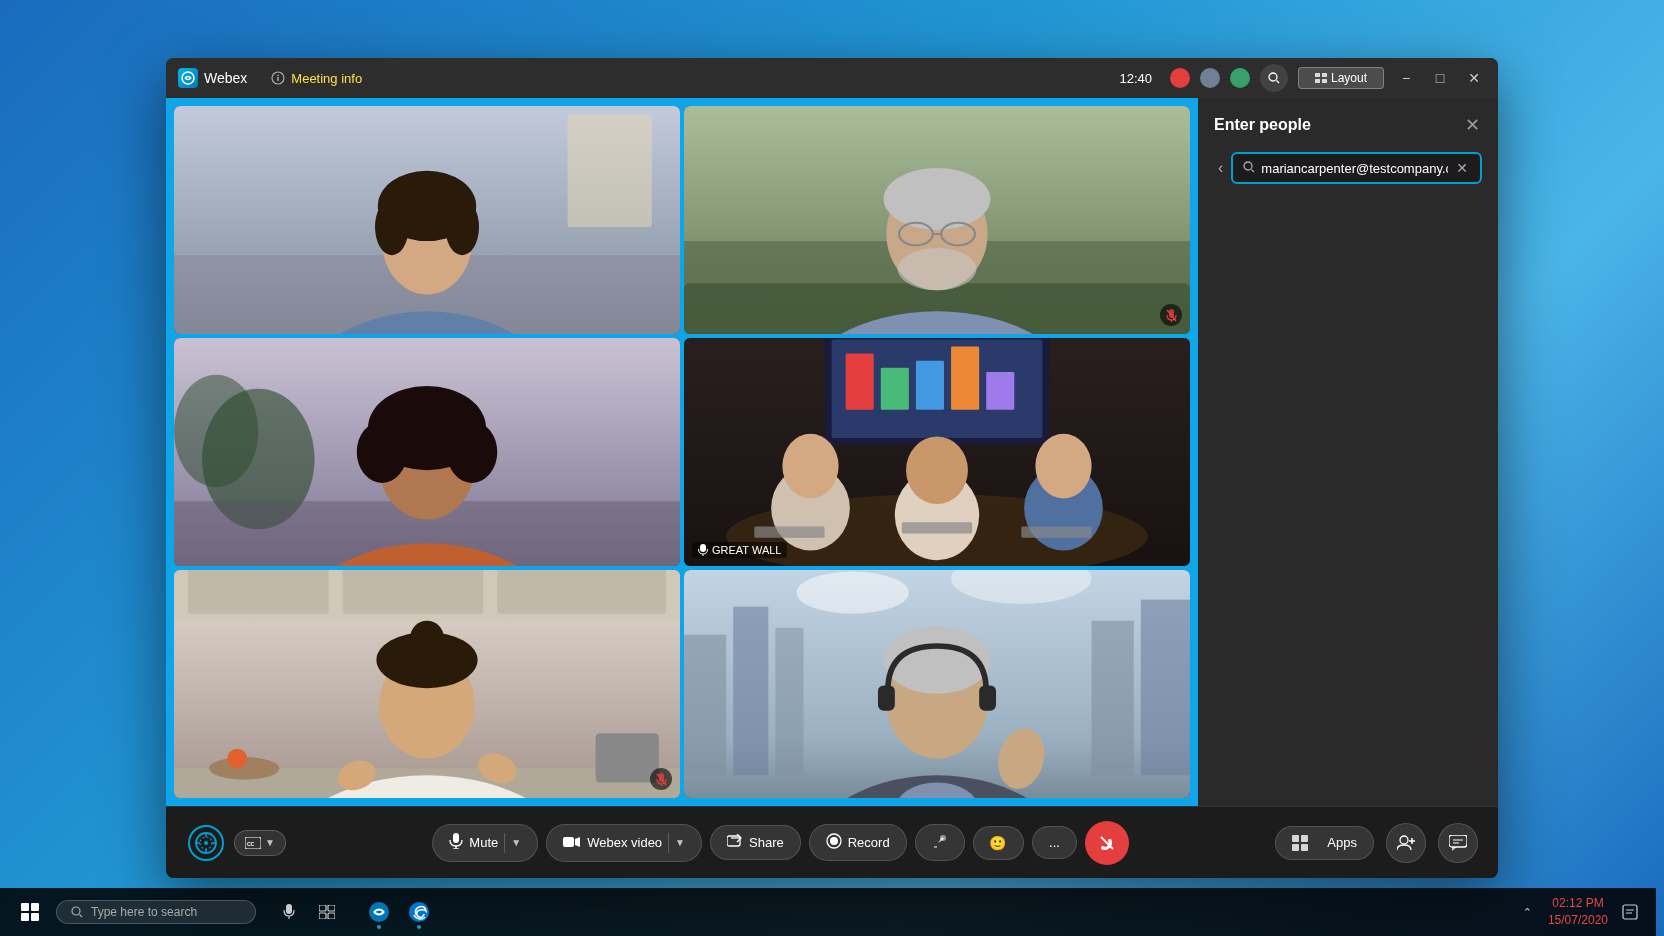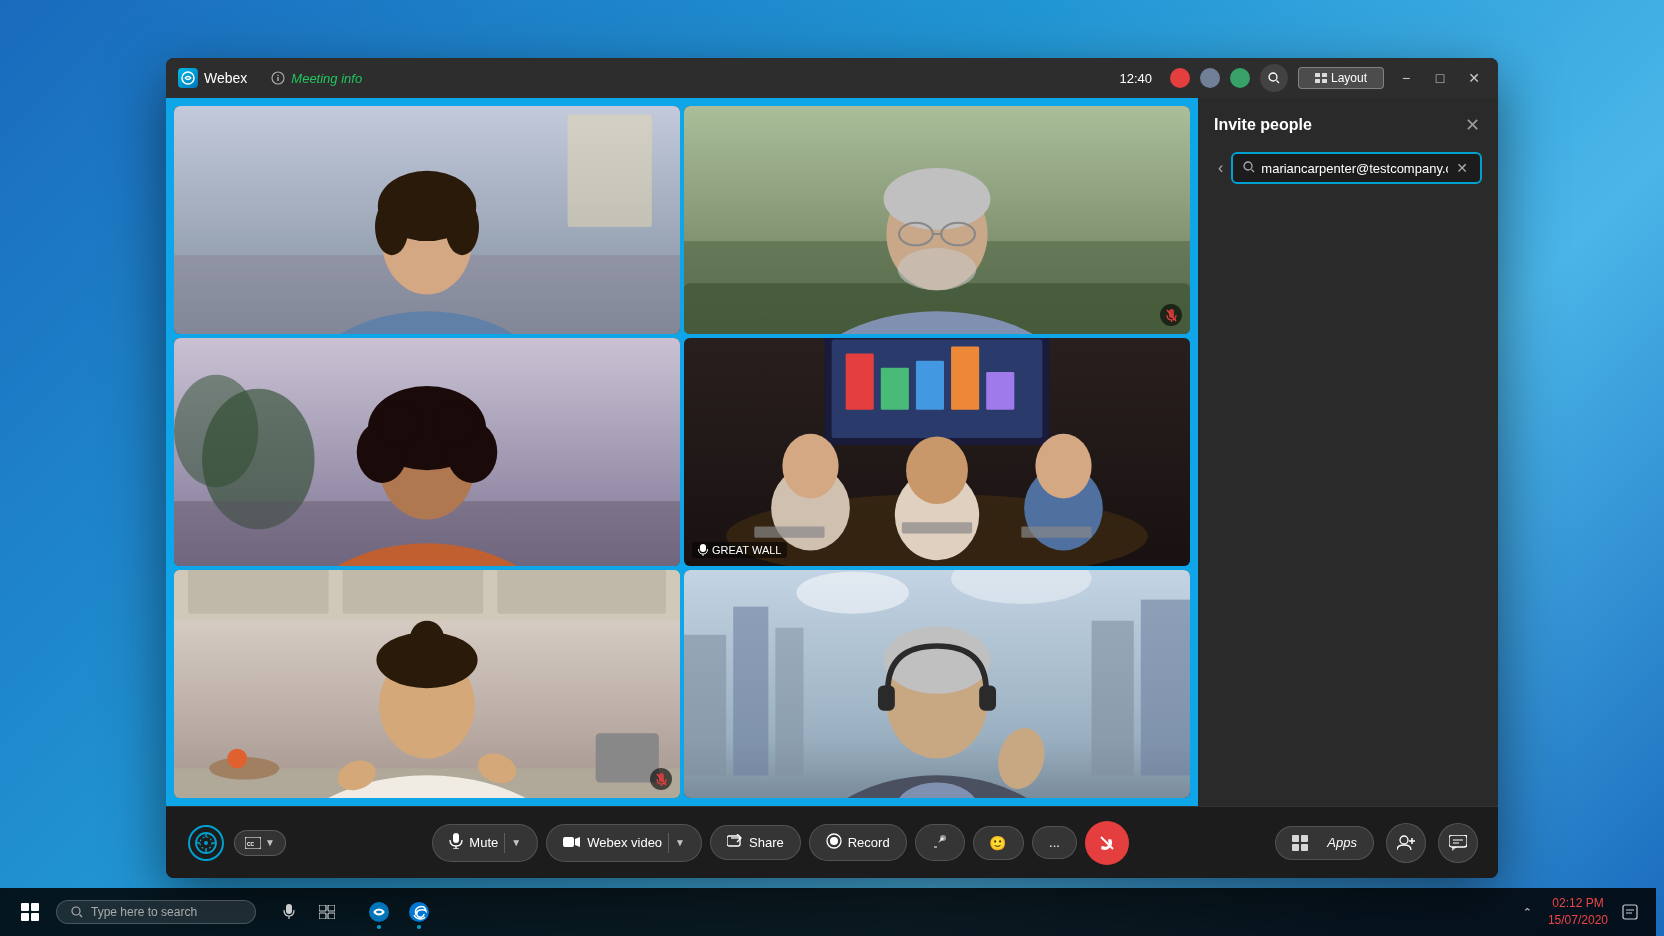--- a/index.html
+++ b/index.html
@@ -58,26 +58,25 @@
       align-items: center;
       justify-content: center;
       font-size: 10px;
       color: white;
       font-weight: bold;
     }
     .meeting-info-tab {
       display: flex;
       align-items: center;
       gap: 6px;
-      color: #22c55e;
+      color: #fde047;
       font-size: 13px;
       cursor: pointer;
       padding: 4px 8px;
       border-radius: 4px;
-      font-style: italic;
     }
     .title-bar-right {
       margin-left: auto;
       display: flex;
       align-items: center;
       gap: 10px;
     }
     .title-time {
       color: #fff;
       font-size: 13px;
@@ -414,21 +413,20 @@
       background: rgba(60,60,60,0.8);
       border: 1px solid rgba(255,255,255,0.15);
       border-radius: 24px;
       color: #fff;
       font-size: 13px;
       padding: 8px 16px;
       cursor: pointer;
       display: flex;
       align-items: center;
       gap: 19px;
-      font-style: italic;
     }
 
     .invite-toolbar-btn {
       width: 40px;
       height: 40px;
       border-radius: 50%;
       background: rgba(60,60,60,0.8);
       border: 1px solid rgba(255,255,255,0.15);
       color: #fff;
       cursor: pointer;
@@ -864,21 +862,21 @@
 
             <ellipse cx="240" cy="148" rx="16" ry="22" fill="#c8a882" transform="rotate(15 240 148)"></ellipse>
           </svg>
         </div>
       </div>
 
     </div>
 
     <div class="invite-panel">
       <div class="invite-panel-header">
-        <span class="invite-panel-title">Invite people</span>
+        <span class="invite-panel-title">Enter people</span>
         <button class="close-panel-btn">✕</button>
       </div>
 
       <div class="invite-search-container">
         <button class="back-btn">‹</button>
         <div class="invite-search-input-wrapper">
           <span class="search-icon-invite">
             <svg width="12" height="12" viewBox="0 0 12 12">
               <circle cx="5" cy="5" r="4" fill="none" stroke="#aaa" stroke-width="1.3"></circle>
               <line x1="8.5" y1="8.5" x2="11" y2="11" stroke="#aaa" stroke-width="1.3"></line>

